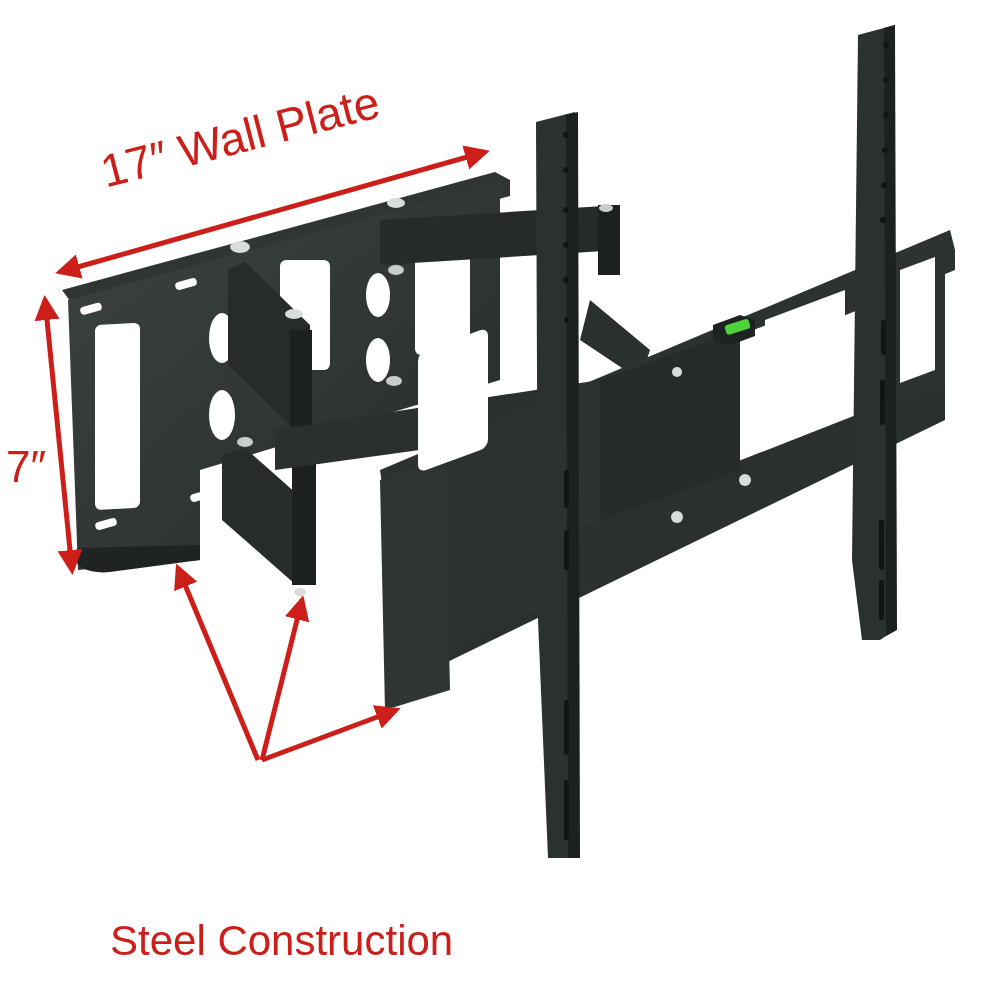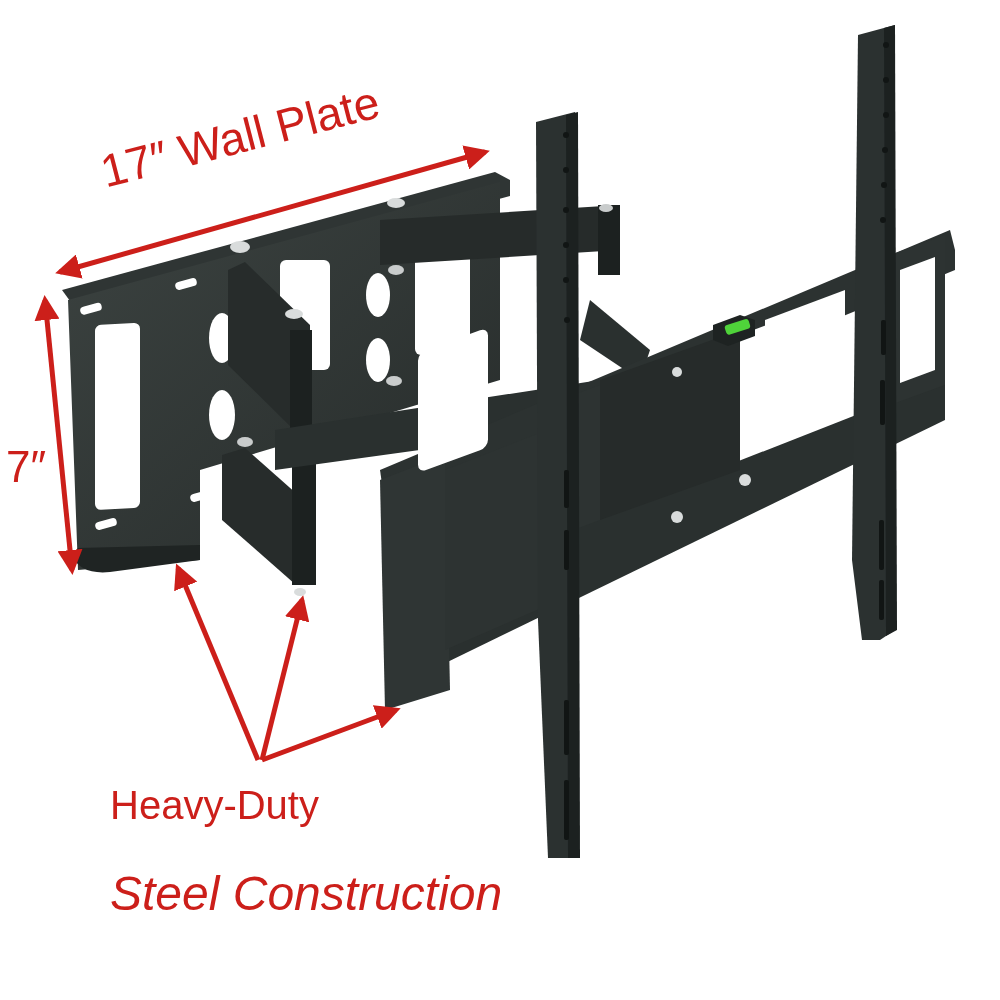--- a/index.html
+++ b/index.html
@@ -2,21 +2,21 @@
 <html><head>
 <meta charset="utf-8">
 <style>
   html, body { margin:0; padding:0; background:#ffffff; }
   body { width:1000px; height:1000px; position:relative; overflow:hidden; font-family:"Liberation Sans", sans-serif; }
   .stage { position:absolute; left:0; top:0; width:1000px; height:1000px; }
   .label { position:absolute; color:#cc1f1a; font-family:"Liberation Sans", sans-serif; white-space:nowrap; line-height:1; }
   .label-width { left:96px; top:150px; font-size:46px; transform-origin:0 0; transform:rotate(-14.5deg); }
   .label-height { left:6px; top:445px; font-size:44px; }
   .label-heavy { left:110px; top:785px; font-size:40px; }
-  .label-steel { left:110px; top:870px; font-size:48px;font-style:italic; }
+  .label-steel { left:110px; top:920px; font-size:42px; }
 </style>
 </head>
 <body>
 
 <div class="stage">
   <svg width="1000" height="1000" viewBox="0 0 1000 1000">
     <defs>
       <marker id="ah" viewBox="0 0 10 10" refX="8" refY="5" markerWidth="5" markerHeight="5" orient="auto-start-reverse">
         <path d="M0,0 L10,5 L0,10 z" fill="#cc1f1a"></path>
       </marker>
@@ -143,15 +143,14 @@
     </g>
     <g>
       <line x1="258" y1="760" x2="178" y2="568" stroke="#cc1f1a" stroke-width="5" marker-end="url(#ah)"></line>
       <line x1="262" y1="760" x2="302" y2="600" stroke="#cc1f1a" stroke-width="5" marker-end="url(#ah)"></line>
       <line x1="262" y1="760" x2="396" y2="710" stroke="#cc1f1a" stroke-width="5" marker-end="url(#ah)"></line>
     </g>
   </svg>
 
   <div class="label label-width">17″ Wall Plate</div>
   <div class="label label-height">7″</div>
-  <div class="label label-heavy">Heavy-Duty</div>
   <div class="label label-steel">Steel Construction</div>
 </div>
 
 </body></html>

